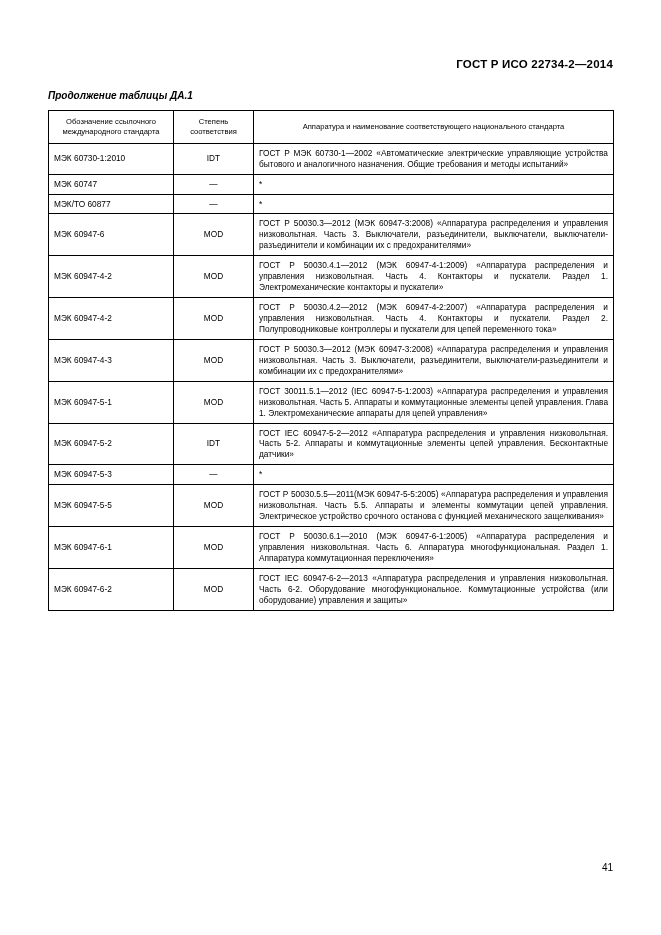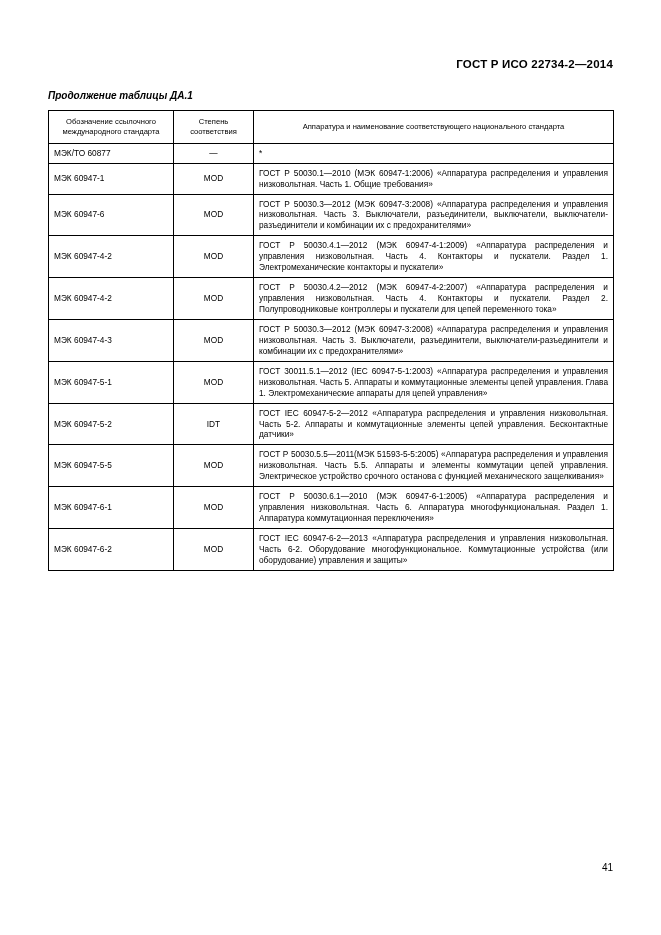--- a/index.html
+++ b/index.html
@@ -111,28 +111,33 @@
     </colgroup>
     <thead>
       <tr>
         <th>Обозначение ссылочного международного стандарта</th>
         <th>Степень соответствия</th>
         <th>Аппаратура и наименование соответствующего национального стандарта</th>
       </tr>
     </thead>
     <tbody>
       <tr>
-        <td class="col1">МЭК/ТО 60877</td>
+        <td class="col1">МЭК 60730-1:2010</td>
+        <td class="col2">IDT</td>
+        <td class="col3">ГОСТ Р МЭК 60730-1—2002 «Автоматические электрические управляющие устройства бытового и аналогичного назначения. Общие требования и методы испытаний»</td>
+      </tr>
+      <tr>
+        <td class="col1">МЭК 60747</td>
         <td class="col2">—</td>
         <td class="col3 center-star">*</td>
       </tr>
       <tr>
-        <td class="col1">МЭК 60947-1</td>
-        <td class="col2">MOD</td>
-        <td class="col3">ГОСТ Р 50030.1—2010 (МЭК 60947-1:2006) «Аппаратура распределения и управления низковольтная. Часть 1. Общие требования»</td>
+        <td class="col1">МЭК/ТО 60877</td>
+        <td class="col2">—</td>
+        <td class="col3 center-star">*</td>
       </tr>
       <tr>
         <td class="col1">МЭК 60947-6</td>
         <td class="col2">MOD</td>
         <td class="col3">ГОСТ Р 50030.3—2012 (МЭК 60947-3:2008) «Аппаратура распределения и управления низковольтная. Часть 3. Выключатели, разъединители, выключатели, выключатели-разъединители и комбинации их с предохранителями»</td>
       </tr>
       <tr>
         <td class="col1">МЭК 60947-4-2</td>
         <td class="col2">MOD</td>
         <td class="col3">ГОСТ Р 50030.4.1—2012 (МЭК 60947-4-1:2009) «Аппаратура распределения и управления низковольтная. Часть 4. Контакторы и пускатели. Раздел 1. Электромеханические контакторы и пускатели»</td>
@@ -151,23 +156,28 @@
         <td class="col1">МЭК 60947-5-1</td>
         <td class="col2">MOD</td>
         <td class="col3">ГОСТ 30011.5.1—2012 (IEC 60947-5-1:2003) «Аппаратура распределения и управления низковольтная. Часть 5. Аппараты и коммутационные элементы цепей управления. Глава 1. Электромеханические аппараты для цепей управления»</td>
       </tr>
       <tr>
         <td class="col1">МЭК 60947-5-2</td>
         <td class="col2">IDT</td>
         <td class="col3">ГОСТ IEC 60947-5-2—2012 «Аппаратура распределения и управления низковольтная. Часть 5-2. Аппараты и коммутационные элементы цепей управления. Бесконтактные датчики»</td>
       </tr>
       <tr>
+        <td class="col1">МЭК 60947-5-3</td>
+        <td class="col2">—</td>
+        <td class="col3 center-star">*</td>
+      </tr>
+      <tr>
         <td class="col1">МЭК 60947-5-5</td>
         <td class="col2">MOD</td>
-        <td class="col3">ГОСТ Р 50030.5.5—2011(МЭК 51593-5-5:2005) «Аппаратура распределения и управления низковольтная. Часть 5.5. Аппараты и элементы коммутации цепей управления. Электрическое устройство срочного останова с функцией механического защелкивания»</td>
+        <td class="col3">ГОСТ Р 50030.5.5—2011(МЭК 60947-5-5:2005) «Аппаратура распределения и управления низковольтная. Часть 5.5. Аппараты и элементы коммутации цепей управления. Электрическое устройство срочного останова с функцией механического защелкивания»</td>
       </tr>
       <tr>
         <td class="col1">МЭК 60947-6-1</td>
         <td class="col2">MOD</td>
         <td class="col3">ГОСТ Р 50030.6.1—2010 (МЭК 60947-6-1:2005) «Аппаратура распределения и управления низковольтная. Часть 6. Аппаратура многофункциональная. Раздел 1. Аппаратура коммутационная переключения»</td>
       </tr>
       <tr>
         <td class="col1">МЭК 60947-6-2</td>
         <td class="col2">MOD</td>
         <td class="col3">ГОСТ IEC 60947-6-2—2013 «Аппаратура распределения и управления низковольтная. Часть 6-2. Оборудование многофункциональное. Коммутационные устройства (или оборудование) управления и защиты»</td>

